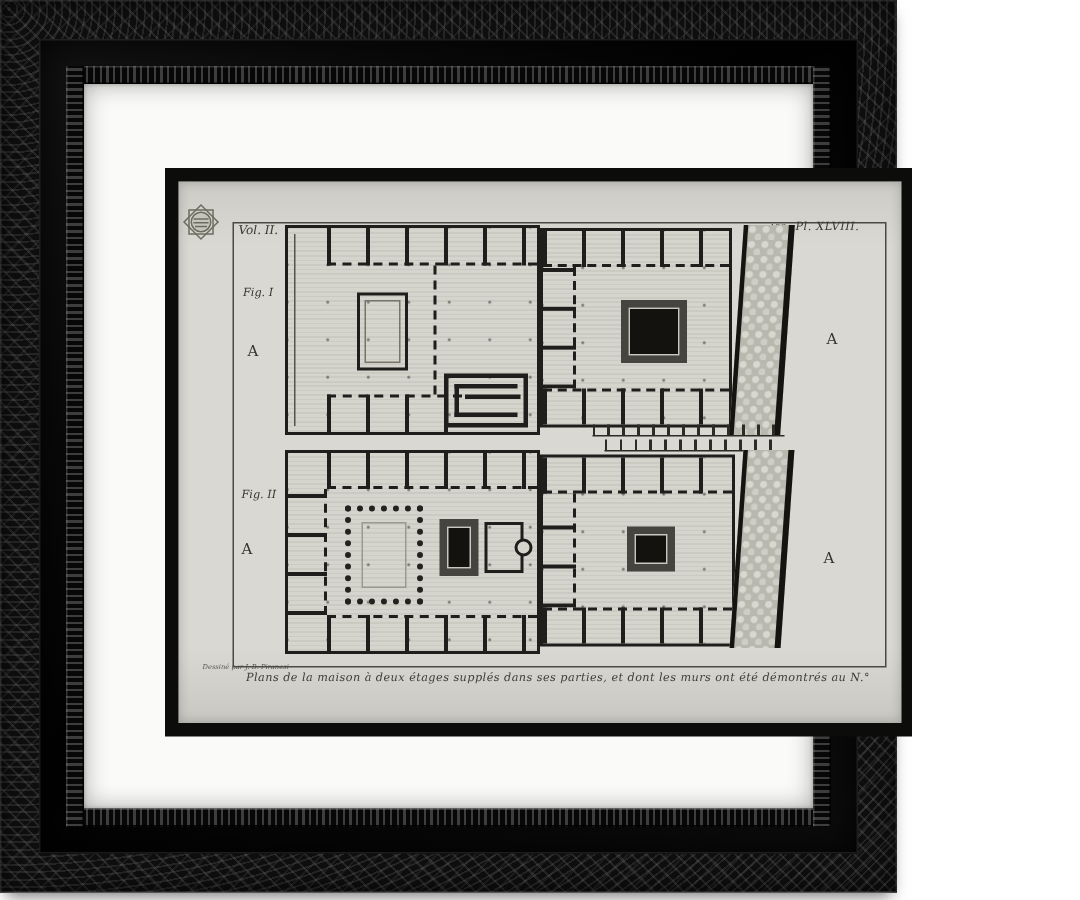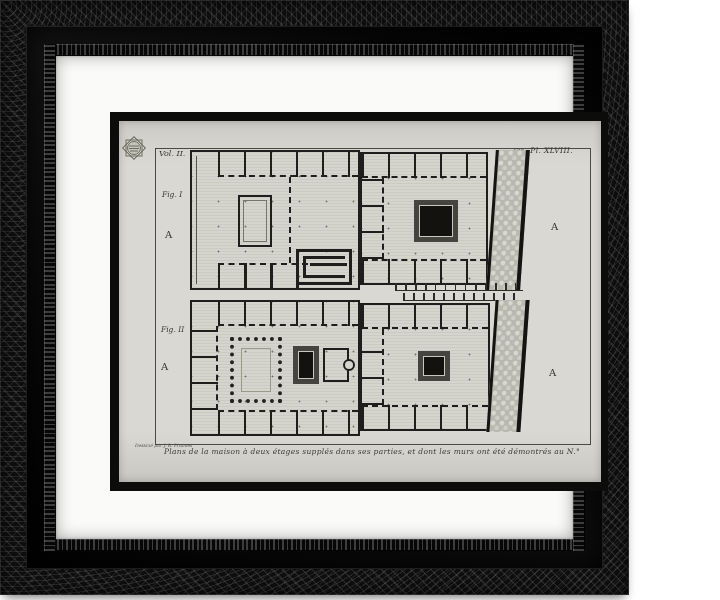--- a/index.html
+++ b/index.html
@@ -1,20 +1,20 @@
 <!DOCTYPE html>
 <html><head>
 <meta charset="utf-8">
 <style>
   html,body{margin:0;padding:0;background:#ffffff;}
   .photo{position:relative;width:720px;height:600px;background:#ffffff;overflow:hidden;
          font-family:"DejaVu Serif",serif;}
   
   .frame{position:absolute;left:0;top:0;width:598px;height:595px;
-         box-shadow:0 6px 10px -4px rgba(0,0,0,.55);padding-left:31px;}
+         box-shadow:0 6px 10px -4px rgba(0,0,0,.55);}
   .frame-ornate{position:absolute;inset:0;background-color:#0e0e0e;
     background-image:
       repeating-linear-gradient(45deg, rgba(150,150,150,.16) 0 1.5px, transparent 1.5px 7px),
       repeating-linear-gradient(-45deg, rgba(120,120,120,.13) 0 1.5px, transparent 1.5px 9px),
       repeating-radial-gradient(circle at 6px 6px, rgba(200,200,200,.12) 0 1.2px, transparent 1.2px 5px);
     box-shadow:inset 0 0 0 1px rgba(150,150,150,.20), inset 0 0 12px rgba(0,0,0,.85);}
   .frame-scoop{position:absolute;inset:26px;
     background:linear-gradient(135deg,#141414,#020202 45%,#0d0d0d);
     box-shadow:inset 0 0 0 1px rgba(120,120,120,.22), inset 0 0 30px #000;}
   .bead{position:absolute;}

